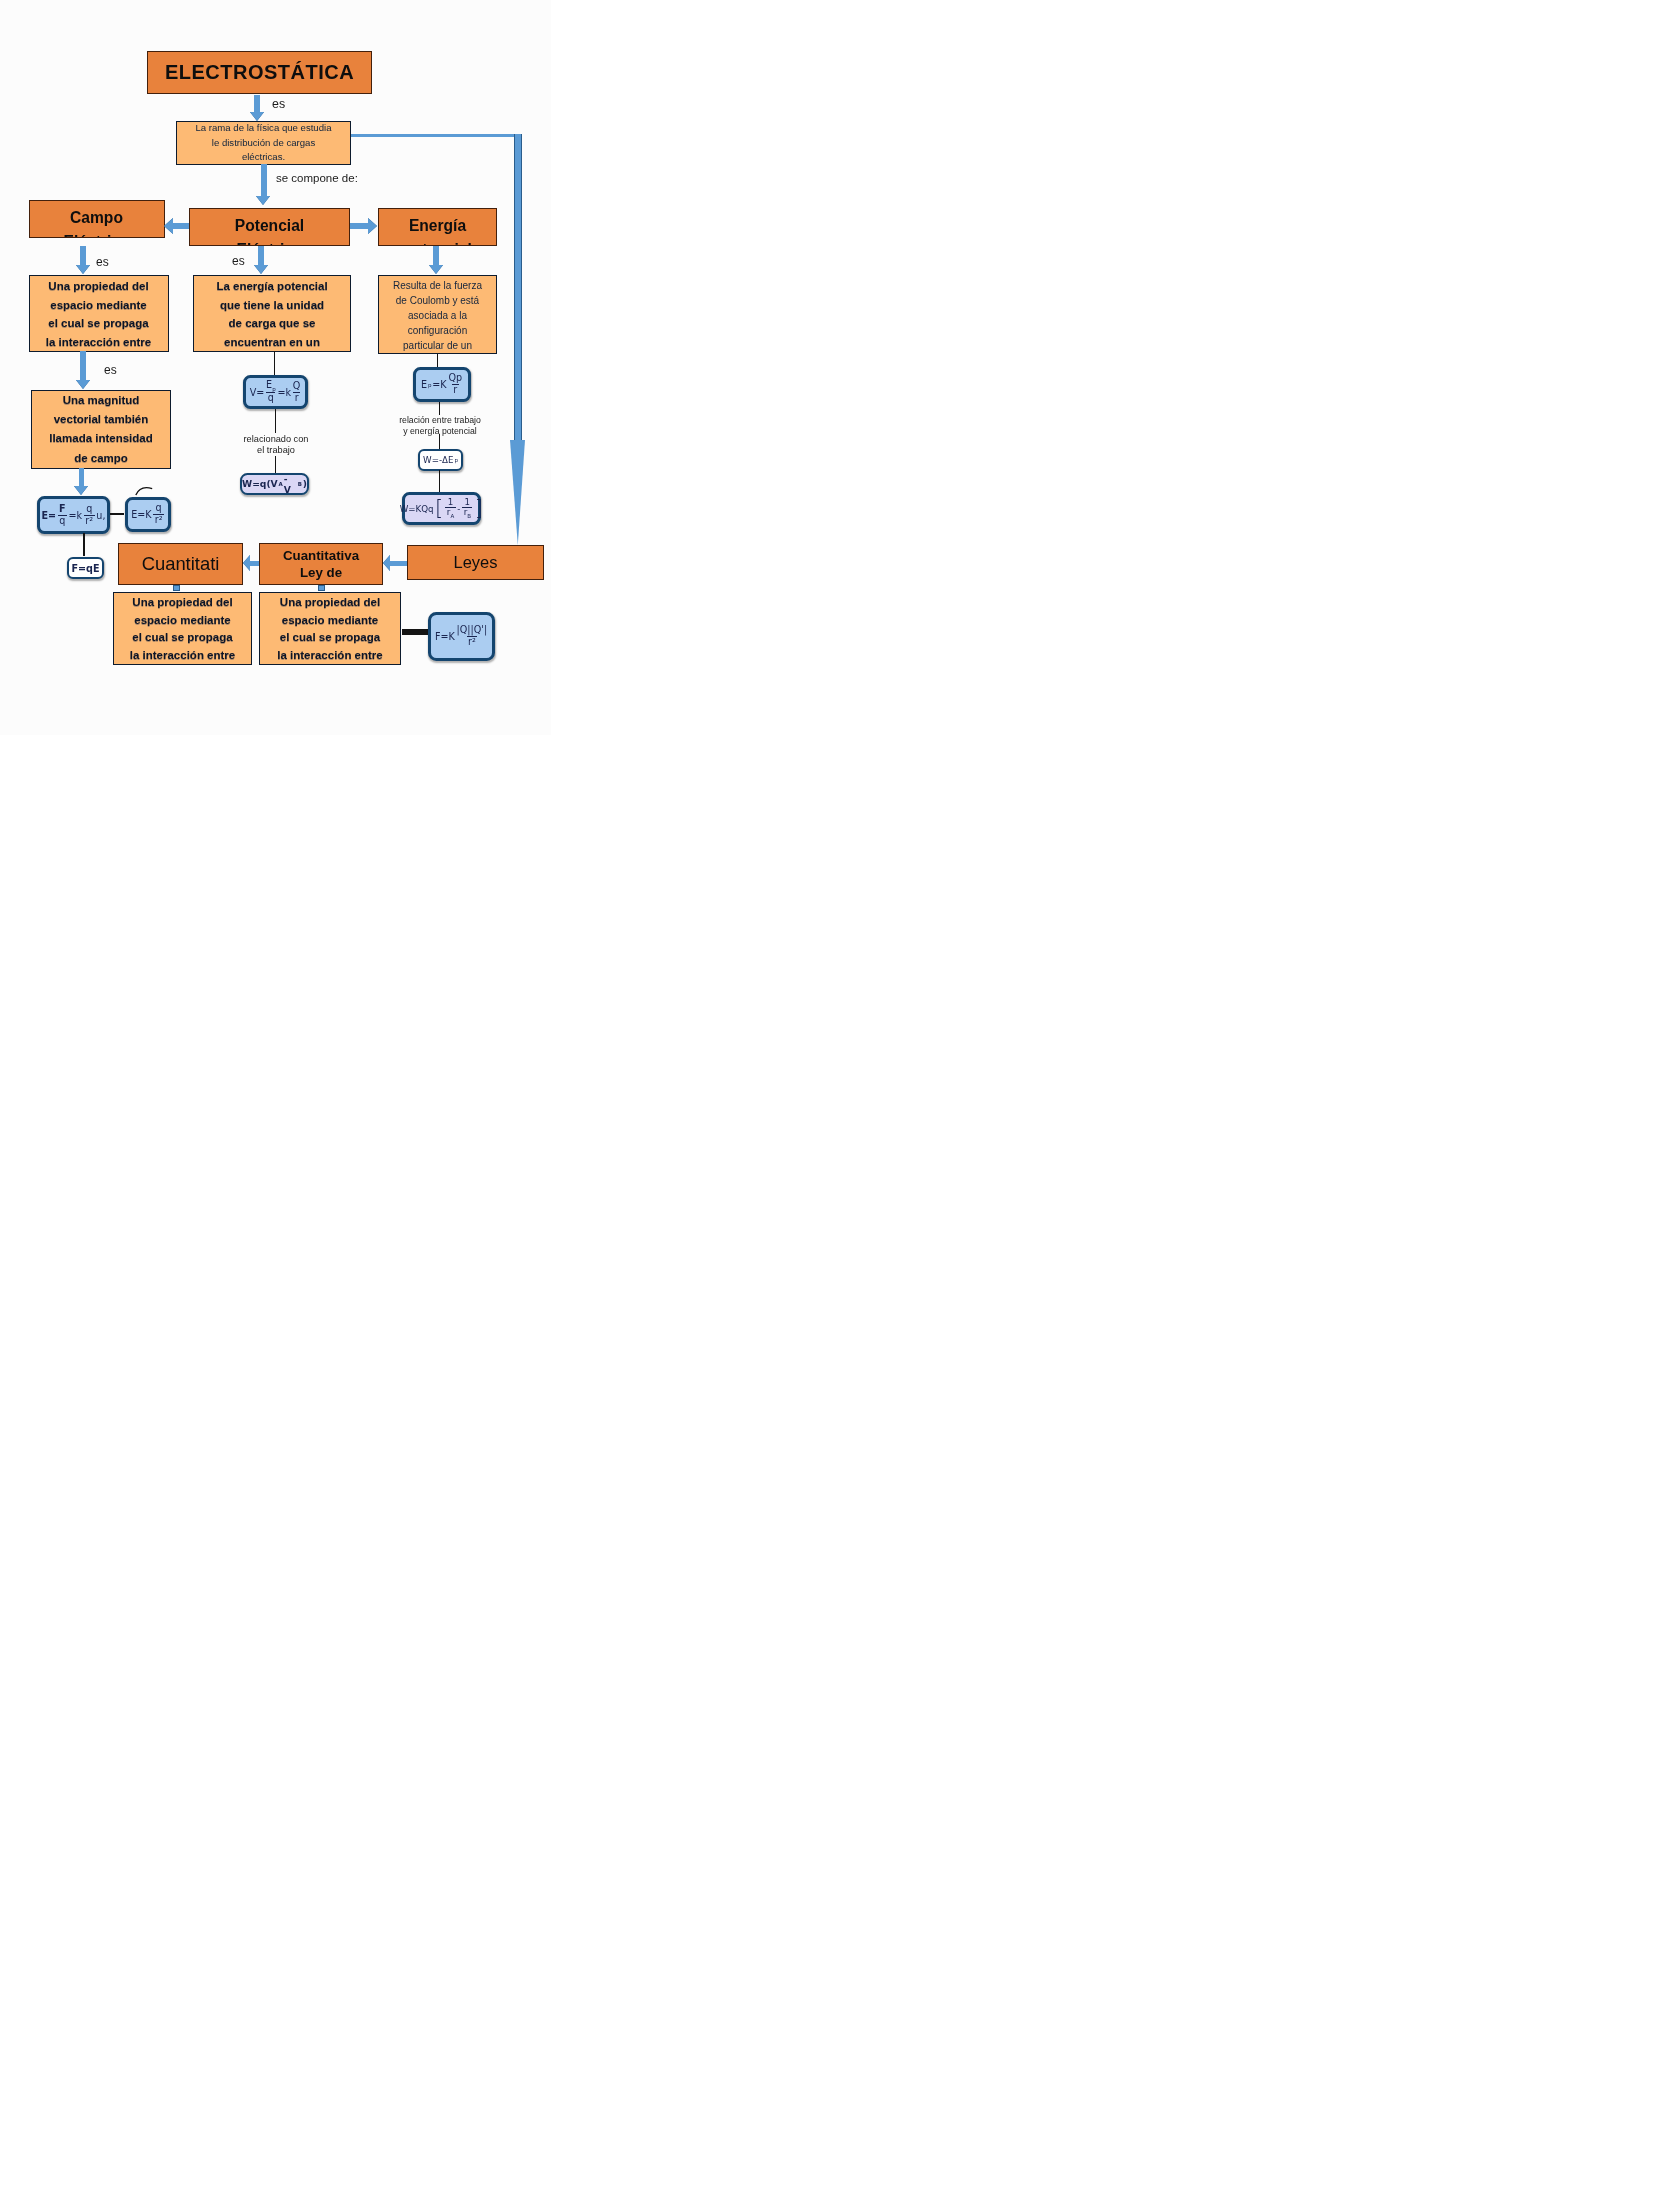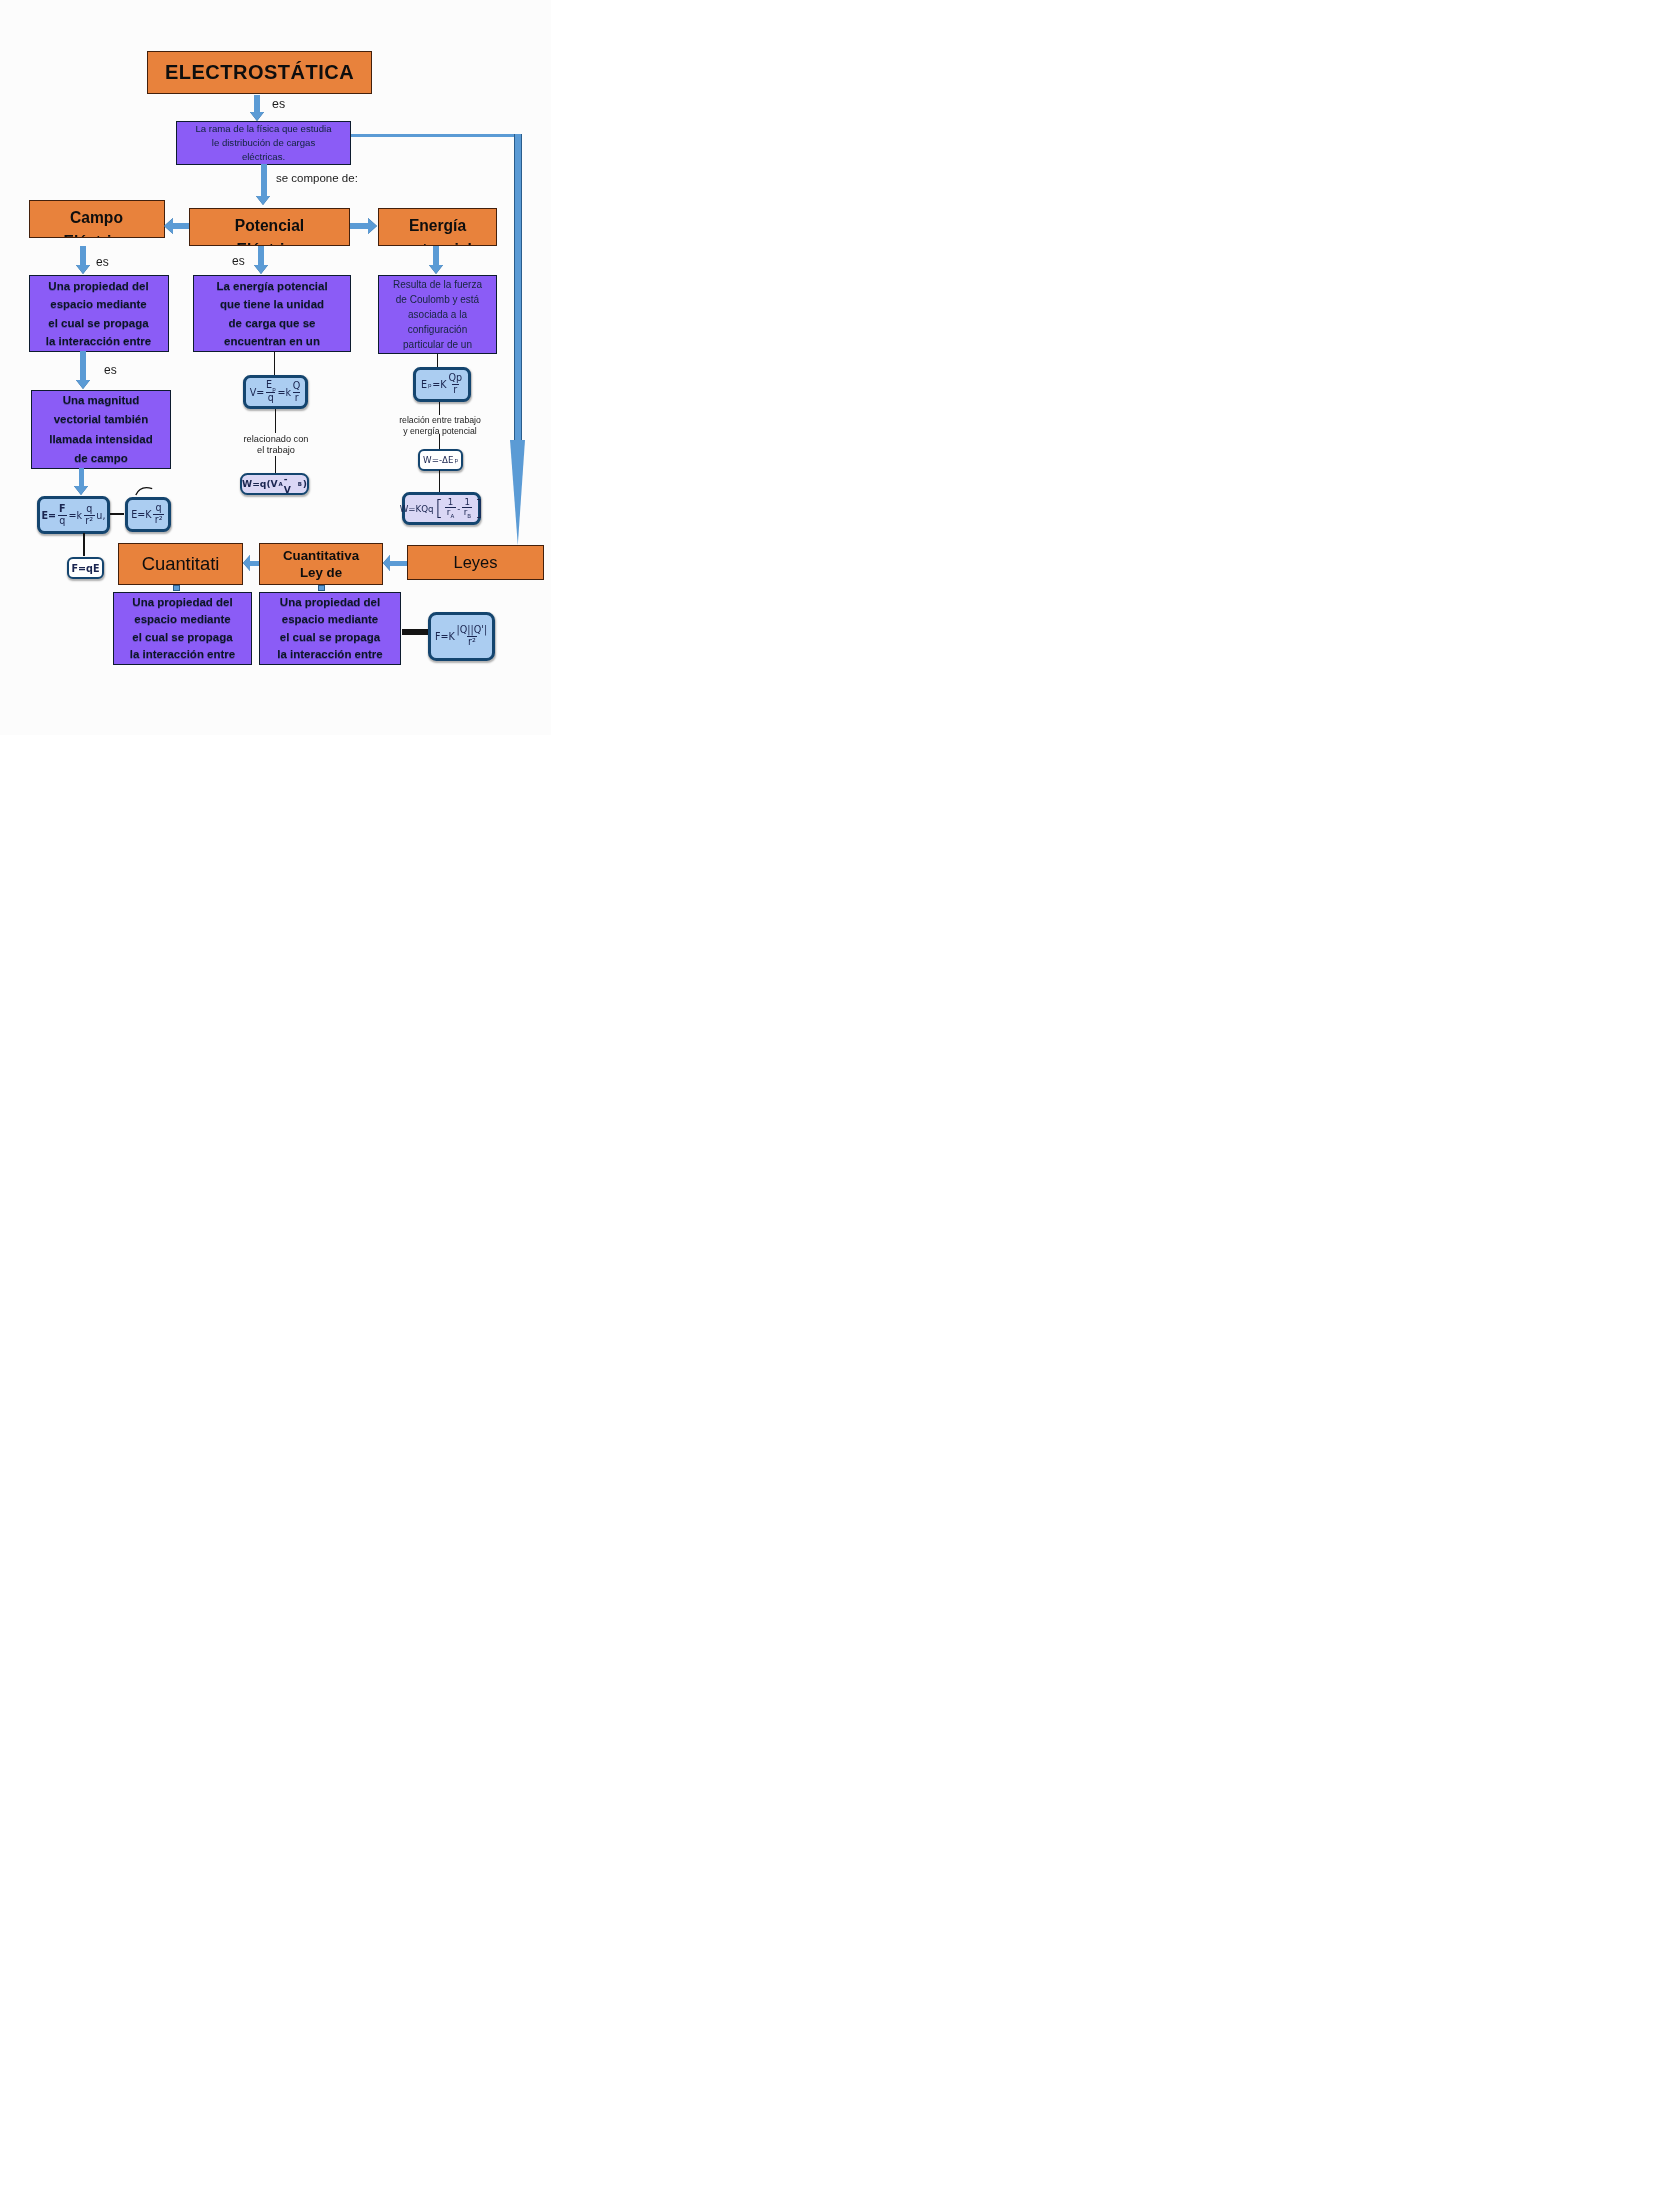--- a/index.html
+++ b/index.html
@@ -2,21 +2,21 @@
 <html style="font-size:7.4px"><head>
 <meta charset="utf-8">
 <style>
   html,body{margin:0;padding:0;background:#ffffff;}
   #canvas{position:relative;width:551px;height:735px;background:#fcfcfc;
           font-family:"Liberation Sans", sans-serif;overflow:hidden;}
 
   .box{position:absolute;box-sizing:border-box;display:flex;align-items:center;
        justify-content:center;text-align:center;}
   .orange{background:#E8823C;border:1.4px solid #43200C;color:#0e0e0e;}
-  .blue{background:#8b5cf6;border:1.4px solid #0D1B2E;color:#0d1526;}
+  .blue{background:#fdba74;border:1.4px solid #0D1B2E;color:#0d1526;align-items:flex-end;}
   .pre{white-space:pre-line;}
   .clip{overflow:hidden;align-items:flex-start;}
 
   .title-text{font-size:20px;font-weight:600;letter-spacing:0.5px;}
   .hdr{font-size:15.6px;font-weight:600;line-height:24px;padding-top:4.6px;}
   .body-bold{font-size:11.5px;font-weight:700;line-height:18.4px;
              text-shadow:0 0.5px 0.5px rgba(20,40,80,.35);}
   .body-reg{font-size:10px;font-weight:400;line-height:15px;color:#15253d;}
   .def-text{font-size:9.6px;font-weight:400;line-height:14.2px;color:#10233c;}
   .lbl{position:absolute;color:#1b1b1b;font-size:11.5px;}

